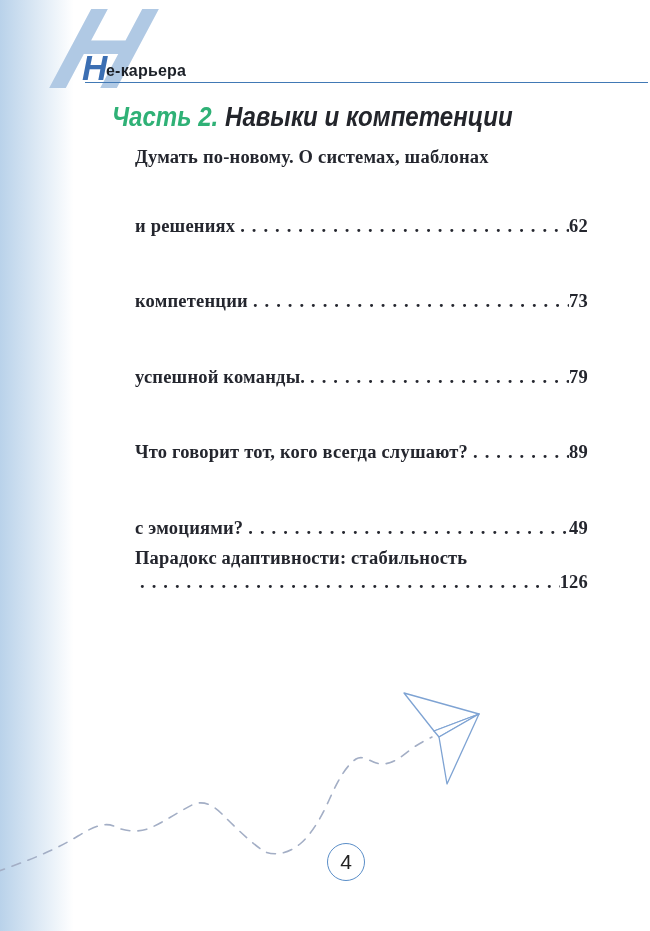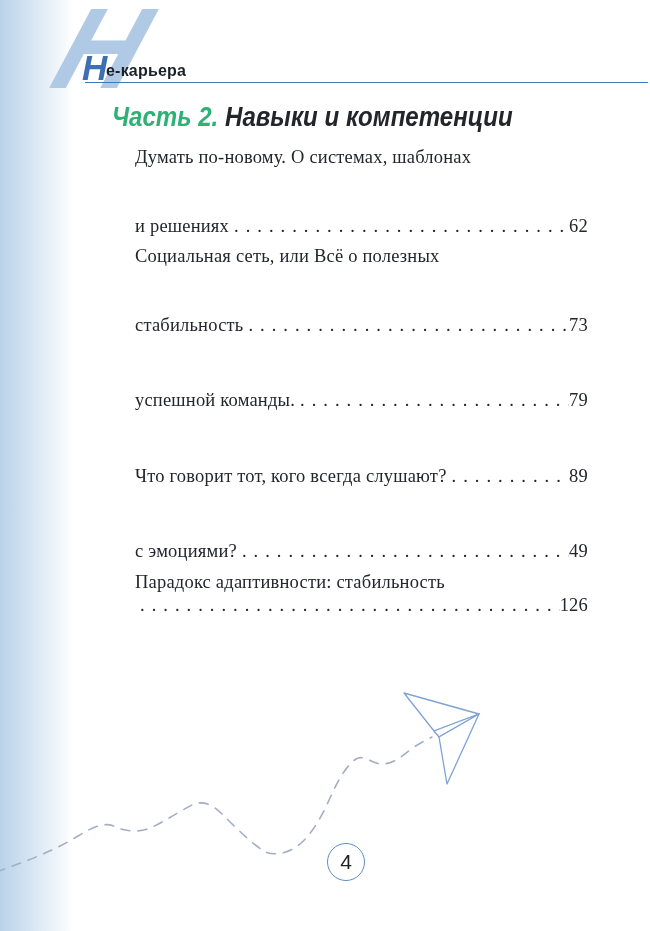--- a/index.html
+++ b/index.html
@@ -51,21 +51,21 @@
   .part-label{color:var(--part-green);}
   .part-title{color:var(--title-dark);}
   
   .toc{
     position:absolute;left:135px;top:146px;width:453px;
     font-family:"Liberation Serif","DejaVu Serif",serif;
     font-size:18.5px;line-height:23.5px;
     color:var(--toc-text);
     letter-spacing:0.2px;
   }
-  .toc-entry{margin-bottom:7px;}
+  .toc-entry{margin-bottom:7px;font-weight:bold;}
   .toc-line{white-space:nowrap;}
   .toc-lastline{display:flex;align-items:baseline;}
   .toc-text{white-space:nowrap;flex:0 0 auto;margin-top:45px;}
   .leader{
     flex:1 1 0;min-width:0;overflow:hidden;white-space:nowrap;
     letter-spacing:7px;padding-left:5px;padding-right:2px;
   }
   .page-num{flex:0 0 auto;text-align:center;}
   
   .decor-svg{position:absolute;left:0;top:0;pointer-events:none;}
@@ -105,23 +105,22 @@
   <div class="toc-entry">
     <div class="toc-line">Думать по-новому. О системах, шаблонах</div>
         <div class="toc-lastline">
       <span class="toc-text">и решениях</span>
       <span class="leader">......................................................................</span>
       <span class="page-num">62</span>
     </div>
   </div>
 
   <div class="toc-entry">
-    <div class="toc-line">Социальная сеть, или Всё о полезных</div>
         <div class="toc-lastline">
-      <span class="toc-text">стабильность</span>
+      <span class="toc-text">компетенции</span>
       <span class="leader">......................................................................</span>
       <span class="page-num">73</span>
     </div>
   </div>
 
   <div class="toc-entry">
         <div class="toc-lastline">
       <span class="toc-text">успешной команды.</span>
       <span class="leader">......................................................................</span>
       <span class="page-num">79</span>

